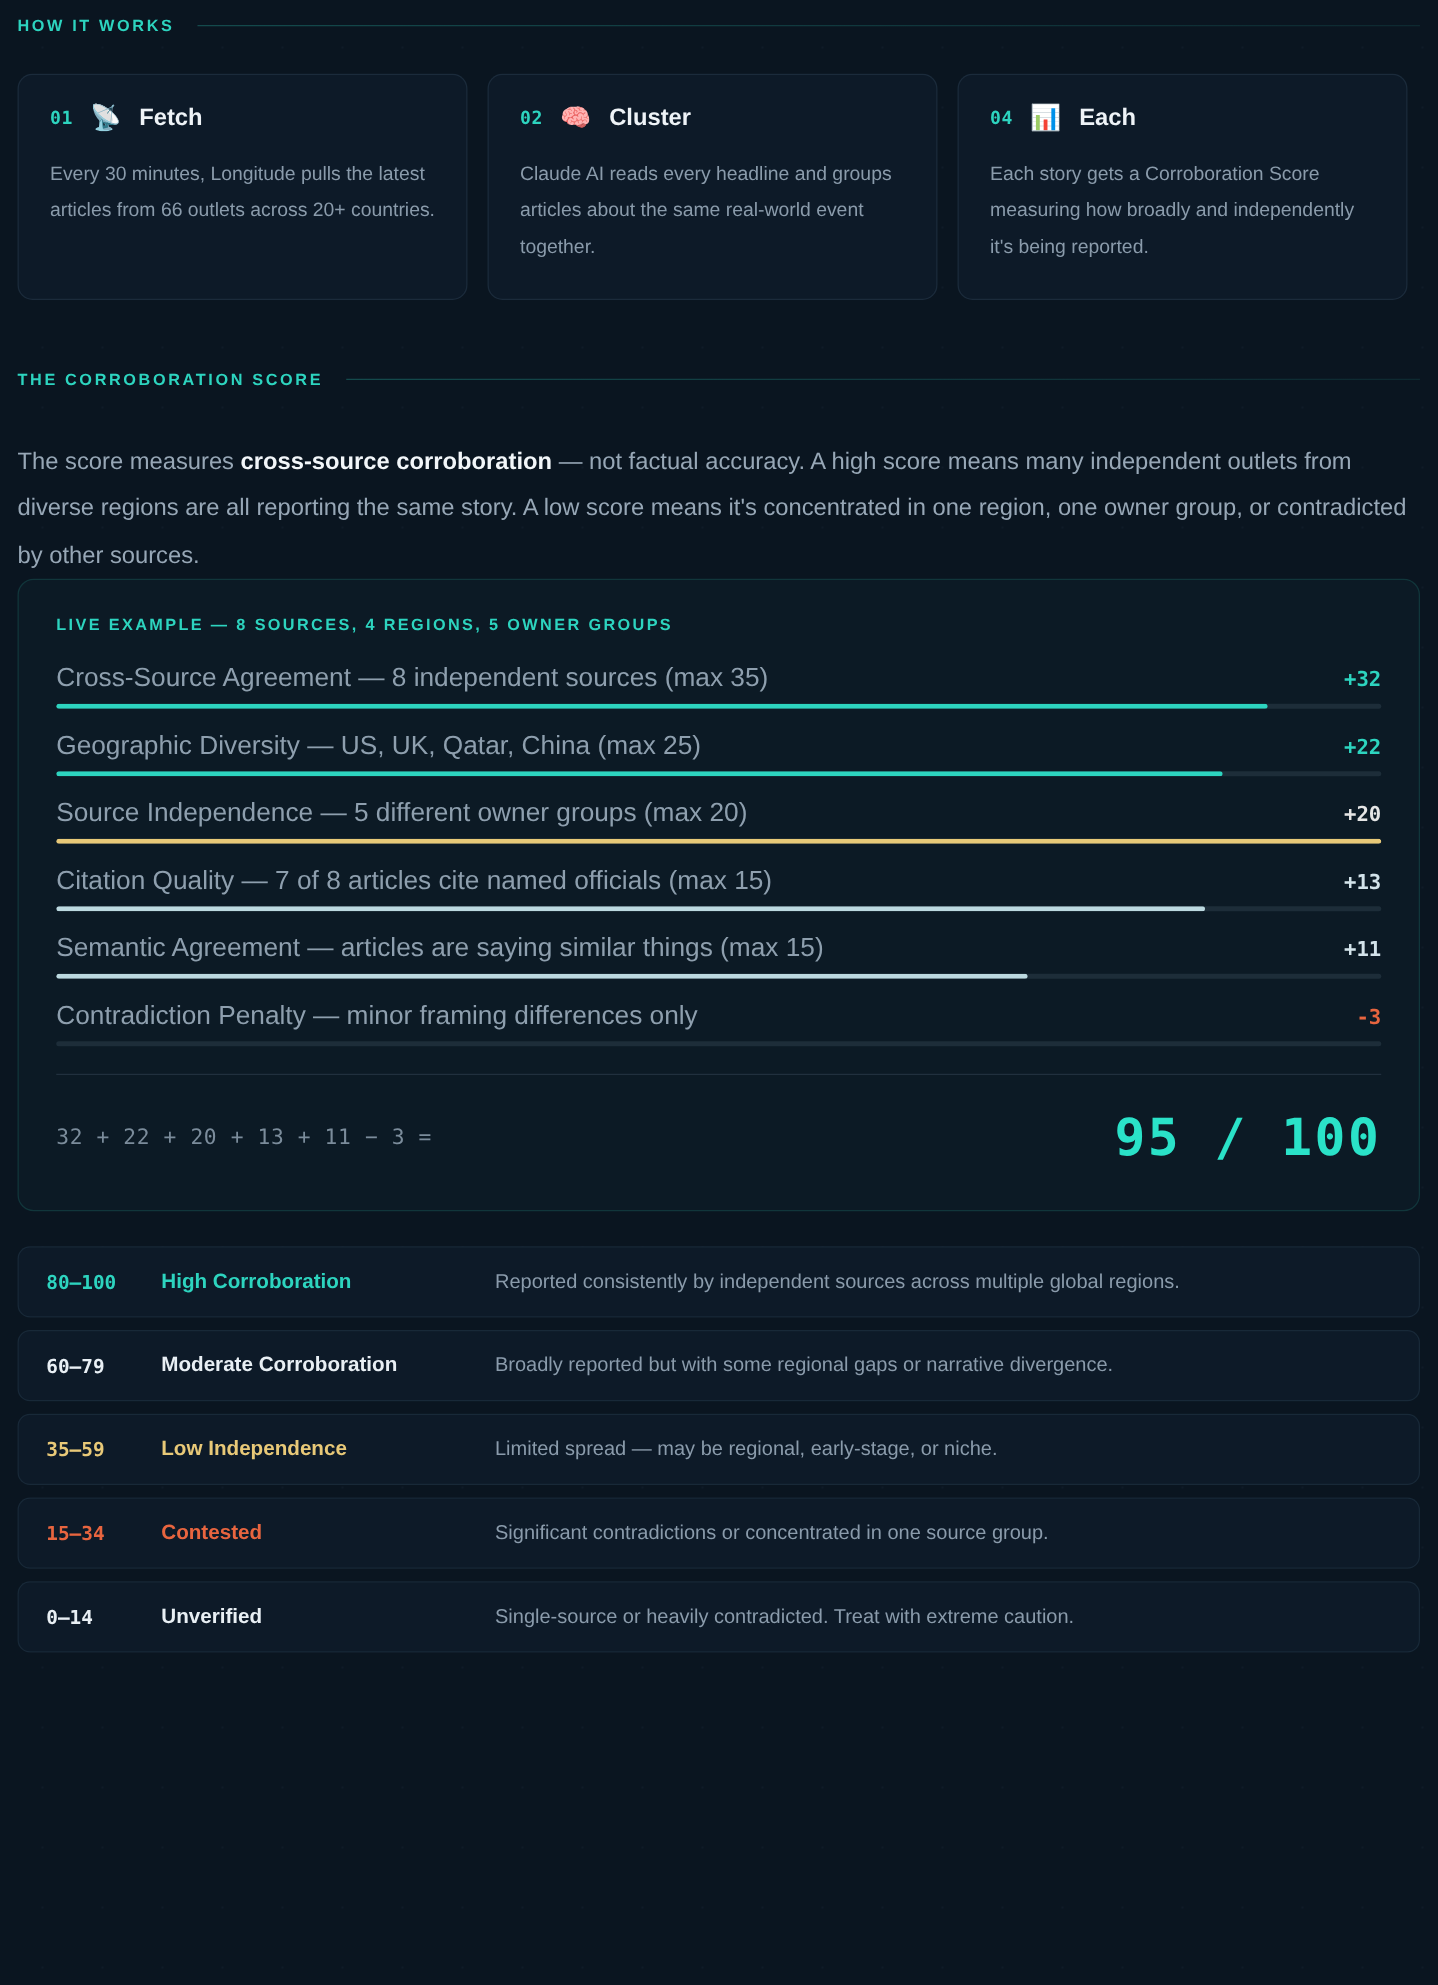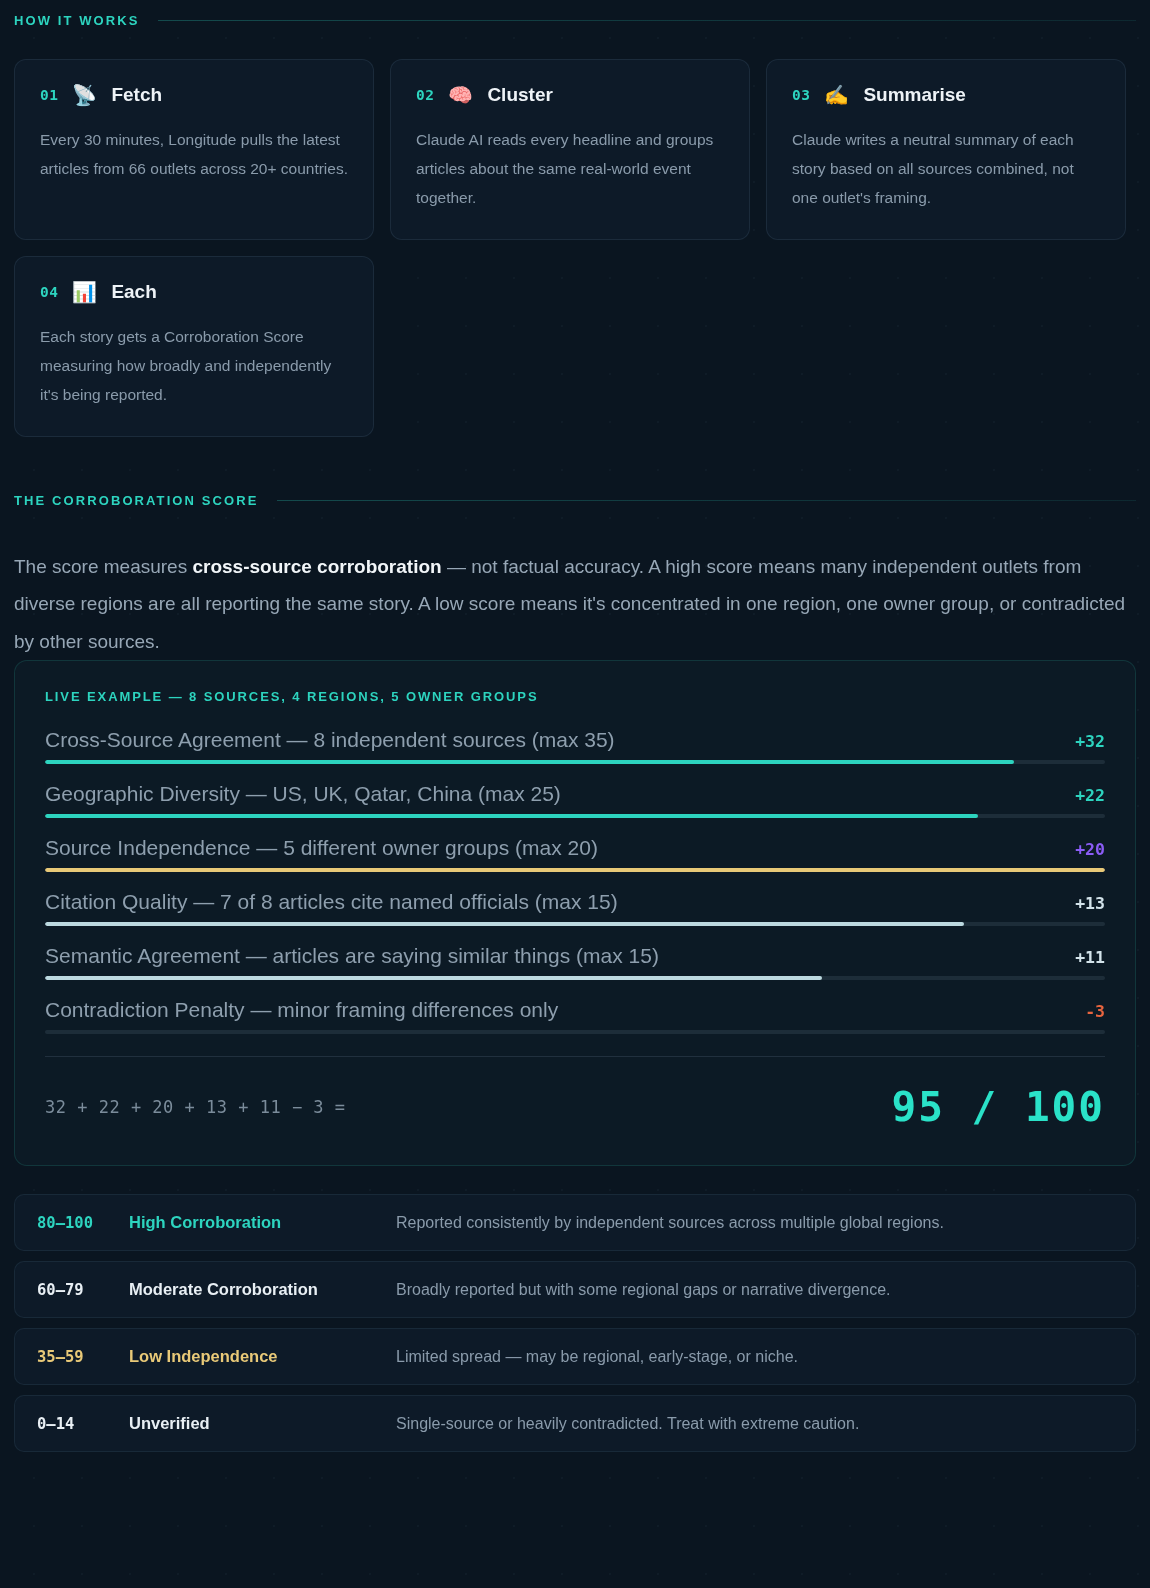--- a/index.html
+++ b/index.html
@@ -212,28 +212,20 @@
 
     <div class="card">
       <div class="card-head">
         <span class="card-num">02</span>
         <span class="card-emoji">🧠</span>
         <span class="card-title">Cluster</span>
       </div>
       <div class="card-body">Claude AI reads every headline and groups articles about the same real-world event together.</div>
     </div>
 
-    <div class="card">
-      <div class="card-head">
-        <span class="card-num">03</span>
-        <span class="card-emoji">✍️</span>
-        <span class="card-title">Summarise</span>
-      </div>
-      <div class="card-body">Claude writes a neutral summary of each story based on all sources combined, not one outlet's framing.</div>
-    </div>
 
     <div class="card">
       <div class="card-head">
         <span class="card-num">04</span>
         <span class="card-emoji">📊</span>
         <span class="card-title">Each</span>
       </div>
       <div class="card-body">Each story gets a Corroboration Score measuring how broadly and independently it's being reported.</div>
     </div>
   </div>
@@ -262,21 +254,21 @@
             <span class="metric-label">Geographic Diversity — US, UK, Qatar, China (max 25)</span>
             <span class="metric-value" style="color: rgb(45, 212, 191);">+22</span>
           </div>
           <div class="track">
             <div class="fill" style="width: 88%; background: rgb(45, 212, 191);"></div>
           </div>
         </div>
         <div class="metric">
           <div class="metric-top">
             <span class="metric-label">Source Independence — 5 different owner groups (max 20)</span>
-            <span class="metric-value" style="color: #8b5cf6;">+20</span>
+            <span class="metric-value" style="color: #e5e5e5;">+20</span>
           </div>
           <div class="track">
             <div class="fill" style="width: 100%; background: rgb(232, 201, 120);"></div>
           </div>
         </div>
         <div class="metric">
           <div class="metric-top">
             <span class="metric-label">Citation Quality — 7 of 8 articles cite named officials (max 15)</span>
             <span class="metric-value" style="color: rgb(211, 227, 234);">+13</span>
           </div>
@@ -320,19 +312,24 @@
         <span class="legend-range" style="color: rgb(232, 239, 244);">60–79</span>
         <span class="legend-name" style="color: rgb(232, 239, 244);">Moderate Corroboration</span>
         <span class="legend-desc">Broadly reported but with some regional gaps or narrative divergence.</span>
       </div>
       <div class="legend-row">
         <span class="legend-range" style="color: rgb(232, 201, 120);">35–59</span>
         <span class="legend-name" style="color: rgb(232, 201, 120);">Low Independence</span>
         <span class="legend-desc">Limited spread — may be regional, early-stage, or niche.</span>
       </div>
       <div class="legend-row">
+        <span class="legend-range" style="color: rgb(232, 101, 63);">15–34</span>
+        <span class="legend-name" style="color: rgb(232, 101, 63);">Contested</span>
+        <span class="legend-desc">Significant contradictions or concentrated in one source group.</span>
+      </div>
+      <div class="legend-row">
         <span class="legend-range" style="color: rgb(232, 239, 244);">0–14</span>
         <span class="legend-name" style="color: rgb(232, 239, 244);">Unverified</span>
         <span class="legend-desc">Single-source or heavily contradicted. Treat with extreme caution.</span>
       </div>
     </div>
 
 </div>
 
 </body></html>

